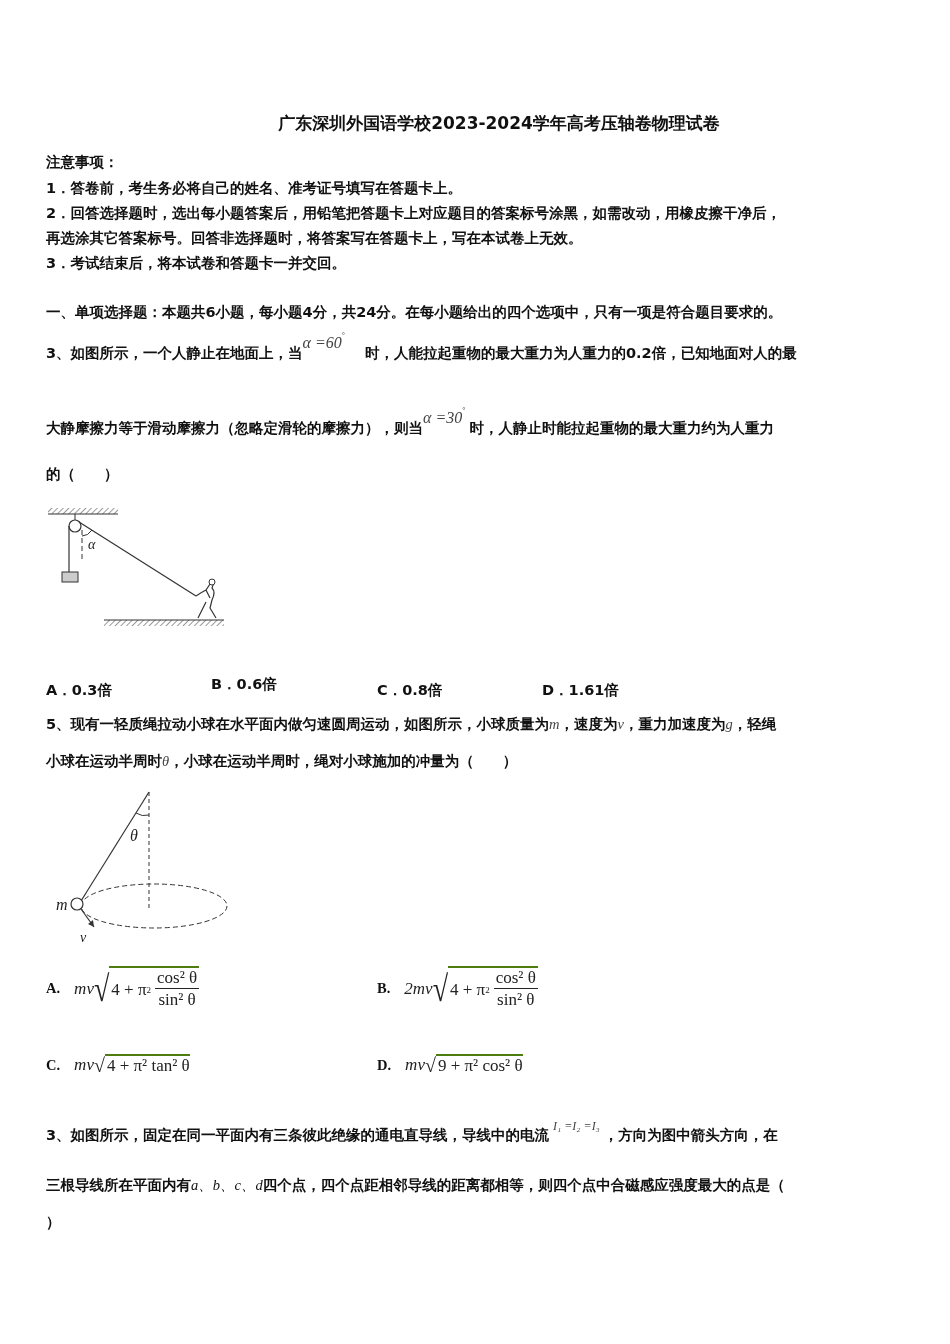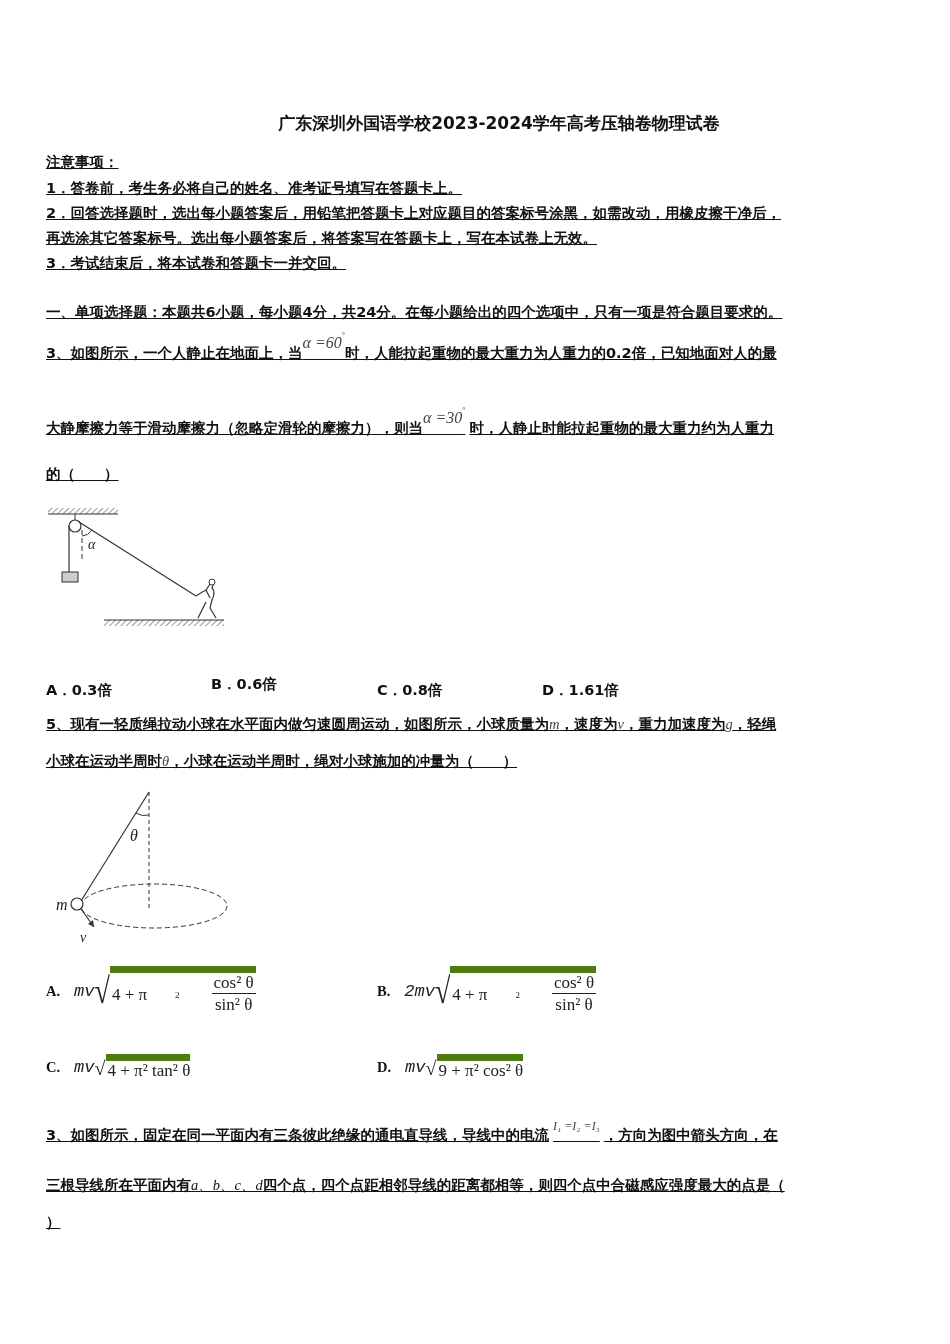--- a/index.html
+++ b/index.html
@@ -1,50 +1,50 @@
 <!DOCTYPE html>
 <html><head>
 <meta charset="utf-8">
 <style>
   html, body { margin: 0; padding: 0; background: #ffffff; }
   body { width: 950px; height: 1344px; position: relative; overflow: hidden;
          font-family: "DejaVu Sans", "Liberation Sans", sans-serif; color: #111; }
   .abs { position: absolute; }
   .title { left: 0; width: 950px; top: 112px; text-align: center; font-size: 17px; font-weight: bold; letter-spacing: 0px; padding-left: 24px; }
-  .line { left: 46px; font-size: 14.5px; font-weight: bold; white-space: nowrap; line-height: 20px; text-decoration: underline; }
+  .line { left: 46px; font-size: 14.5px; font-weight: bold; white-space: nowrap; line-height: 20px; }
   .math { font-family: "Liberation Serif", "DejaVu Serif", serif; font-style: italic; font-weight: normal; color: #444; }
   .mathup { font-family: "Liberation Serif", "DejaVu Serif", serif; font-weight: normal; color: #444; }
   .supdeg { font-size: 8px; vertical-align: super; }
   .opt { font-size: 14.5px; font-weight: bold; white-space: nowrap; }
   .formula { font-family: "Liberation Serif", "DejaVu Serif", serif; font-size: 17px; color: #222; display: inline-flex; align-items: center; }
   .frac { display: inline-flex; flex-direction: column; align-items: center; margin-left: 4px; }
   .frac .num { border-bottom: 1px solid #222; padding: 0 2px; line-height: 20px; }
   .frac .den { line-height: 22px; padding: 0 2px; }
   .sqrt { display: inline-flex; align-items: center; }
   .sqrt .rad { font-size: 28px; line-height: 1; transform: scaleY(1.3); }
-  .sqrt .body { border-top: 7px solid #4d7c0f; display: inline-flex; align-items: center; padding-left: 2px; gap: 28px; }
+  .sqrt .body { border-top: 2px solid #4d7c0f; display: inline-flex; align-items: center; padding-left: 2px; }
   .sqrt.small .rad { font-size: 20px; transform: none; }
   sup.s { font-size: 9px; }
-  i.it { font-style: italic; font-family: Liberation Mono, monospace; }
+  i.it { font-style: italic; }
 </style>
 </head>
 <body>
 
 <div class="abs title">广东深圳外国语学校2023-2024学年高考压轴卷物理试卷</div>
 
 <div class="abs line" style="top:152px;">注意事项：</div>
 <div class="abs line" style="top:178px;">1．答卷前，考生务必将自己的姓名、准考证号填写在答题卡上。</div>
 <div class="abs line" style="top:203px;">2．回答选择题时，选出每小题答案后，用铅笔把答题卡上对应题目的答案标号涂黑，如需改动，用橡皮擦干净后，</div>
-<div class="abs line" style="top:228px;">再选涂其它答案标号。选出每小题答案后，将答案写在答题卡上，写在本试卷上无效。</div>
+<div class="abs line" style="top:228px;">再选涂其它答案标号。回答非选择题时，将答案写在答题卡上，写在本试卷上无效。</div>
 <div class="abs line" style="top:253px;">3．考试结束后，将本试卷和答题卡一并交回。</div>
 
 <div class="abs line" style="top:302px;">一、单项选择题：本题共6小题，每小题4分，共24分。在每小题给出的四个选项中，只有一项是符合题目要求的。</div>
 
 <div class="abs line" style="top:340px;">
-  <span>3、如图所示，一个人静止在地面上，当</span><span class="math" style="font-size:16px; position:relative; top:-10px;">α =60</span><span class="mathup supdeg" style="position:relative; top:-14px;">°</span><span style="margin-left:0;">时，人能拉起重物的最大重力为人重力的0.2倍，已知地面对人的最</span>
+  <span>3、如图所示，一个人静止在地面上，当</span><span class="math" style="font-size:16px; position:relative; top:-10px;">α =60</span><span class="mathup supdeg" style="position:relative; top:-14px;">°</span><span style="margin-left:20px;">时，人能拉起重物的最大重力为人重力的0.2倍，已知地面对人的最</span>
 </div>
 <div class="abs line" style="top:415px;">
   <span>大静摩擦力等于滑动摩擦力（忽略定滑轮的摩擦力），则当</span><span class="math" style="font-size:16px; position:relative; top:-10px;">α =30</span><span class="mathup supdeg" style="position:relative; top:-14px;">°</span><span style="margin-left:4px;">时，人静止时能拉起重物的最大重力约为人重力</span>
 </div>
 <div class="abs line" style="top:464px;">的（　　）</div>
 
 <svg class="abs" style="left:44px; top:504px;" width="180" height="130">
   <defs>
     <pattern id="hatch" width="4" height="4" patternUnits="userSpaceOnUse" patternTransform="rotate(45)">
       <line x1="0" y1="0" x2="0" y2="4" stroke="#555" stroke-width="1.2"></line>

